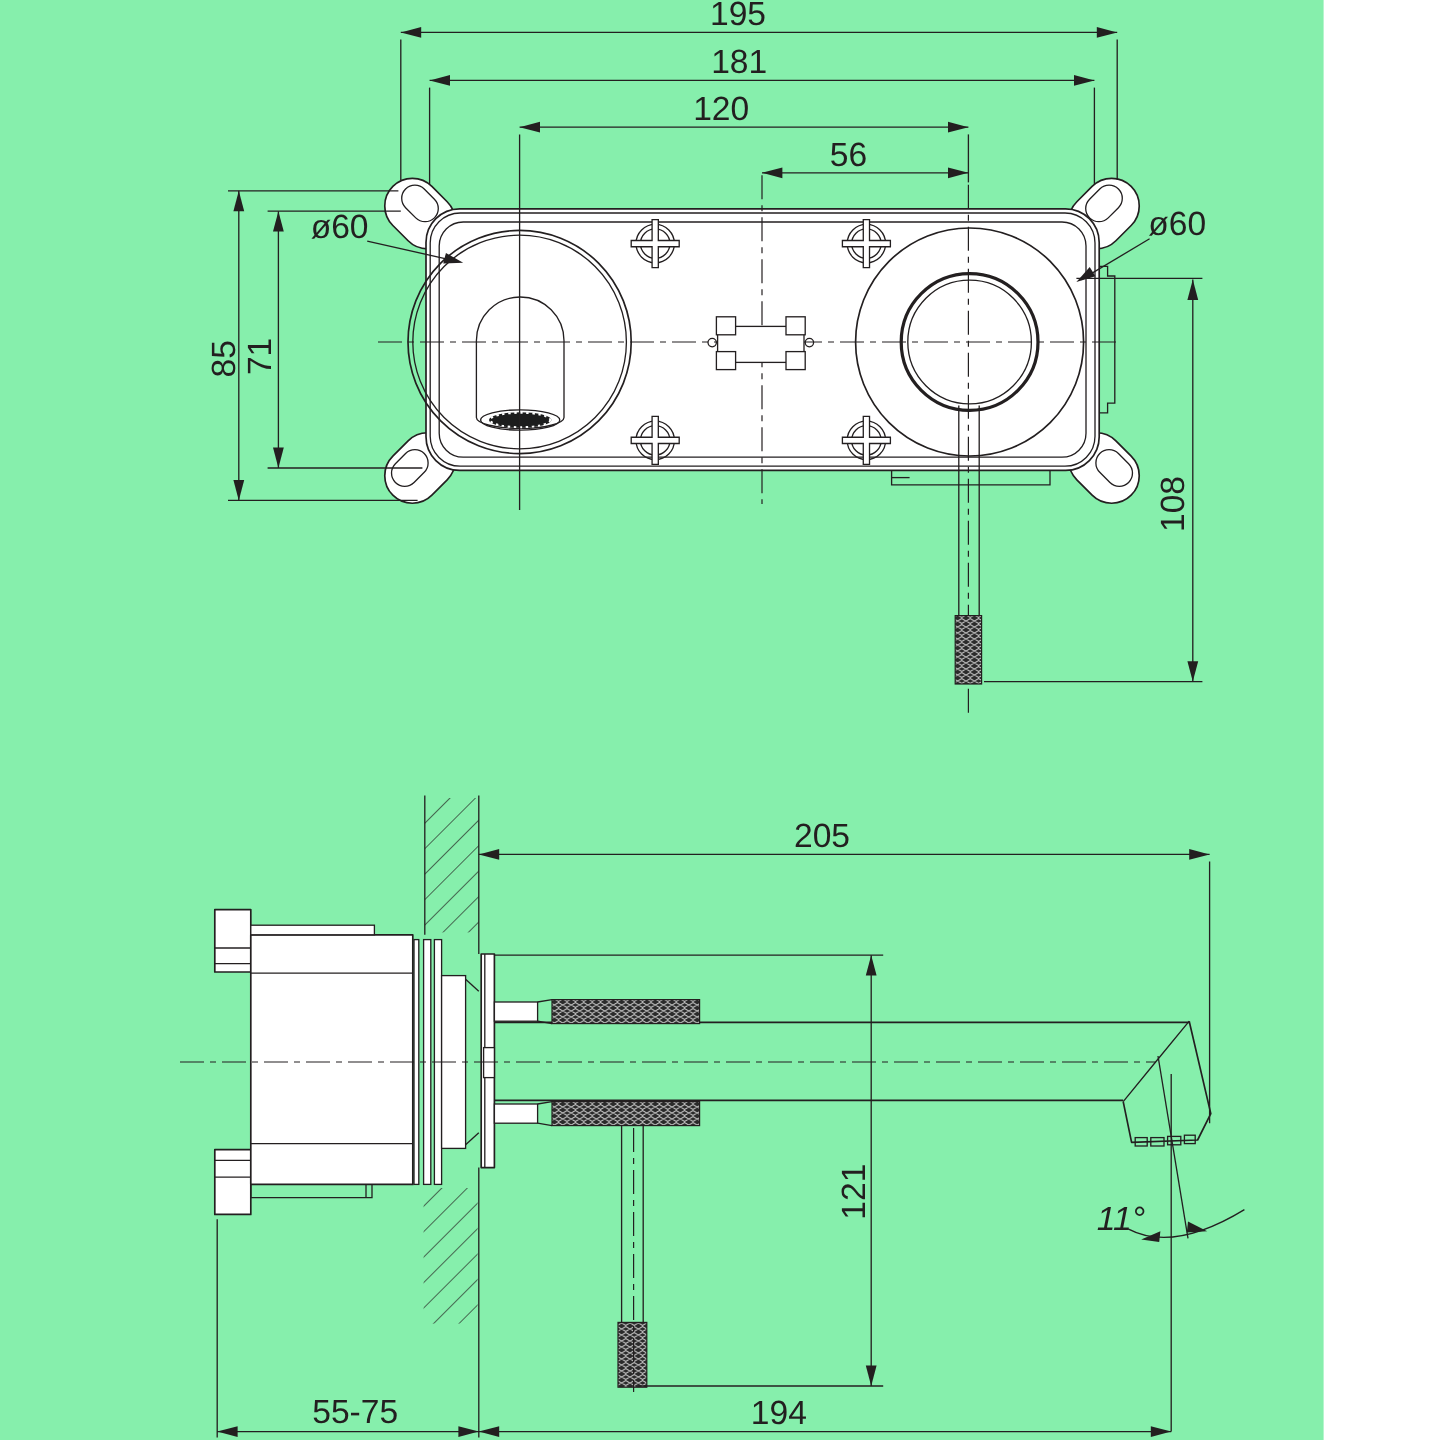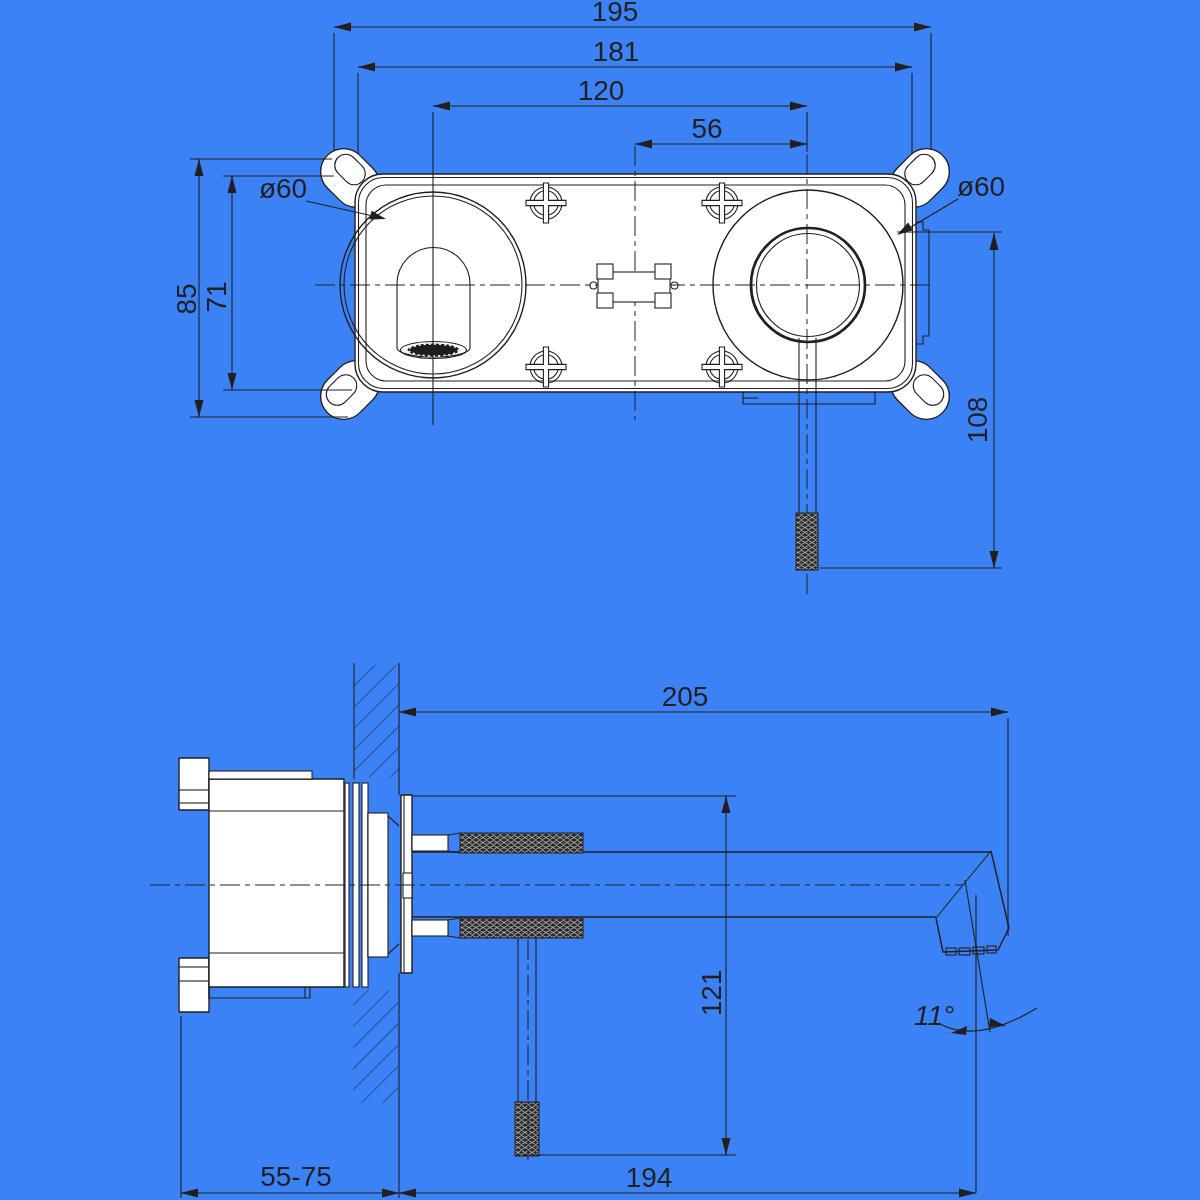--- a/index.html
+++ b/index.html
@@ -1,16 +1,16 @@
 <!DOCTYPE html>
 <html><head>
 <meta charset="utf-8">
 <style>
   html,body{margin:0;padding:0;background:#fff;}
-  .stage{width:1200px;height:1200px;background:#3b82f6;position:relative;overflow:hidden;}
+  .stage{width:1103px;height:1200px;background:#86efac;position:relative;overflow:hidden;}
   svg{display:block;}
   .ln{fill:none;stroke:#231f20;stroke-width:1.4;stroke-linejoin:round;stroke-linecap:butt;}
   .ln2{fill:none;stroke:#231f20;stroke-width:1.1;}
   .bold{fill:none;stroke:#231f20;stroke-width:2.7;}
   .dimln{fill:none;stroke:#231f20;stroke-width:1.1;}
   .cl{fill:none;stroke:#231f20;stroke-width:1;stroke-dasharray:20 5 5 5;}
   .arr{fill:#231f20;stroke:none;}
   .white{fill:#ffffff;}
   text.dim{font-family:"Liberation Sans",sans-serif;font-size:28px;fill:#231f20;}
   text.dim.it{font-style:italic;}

